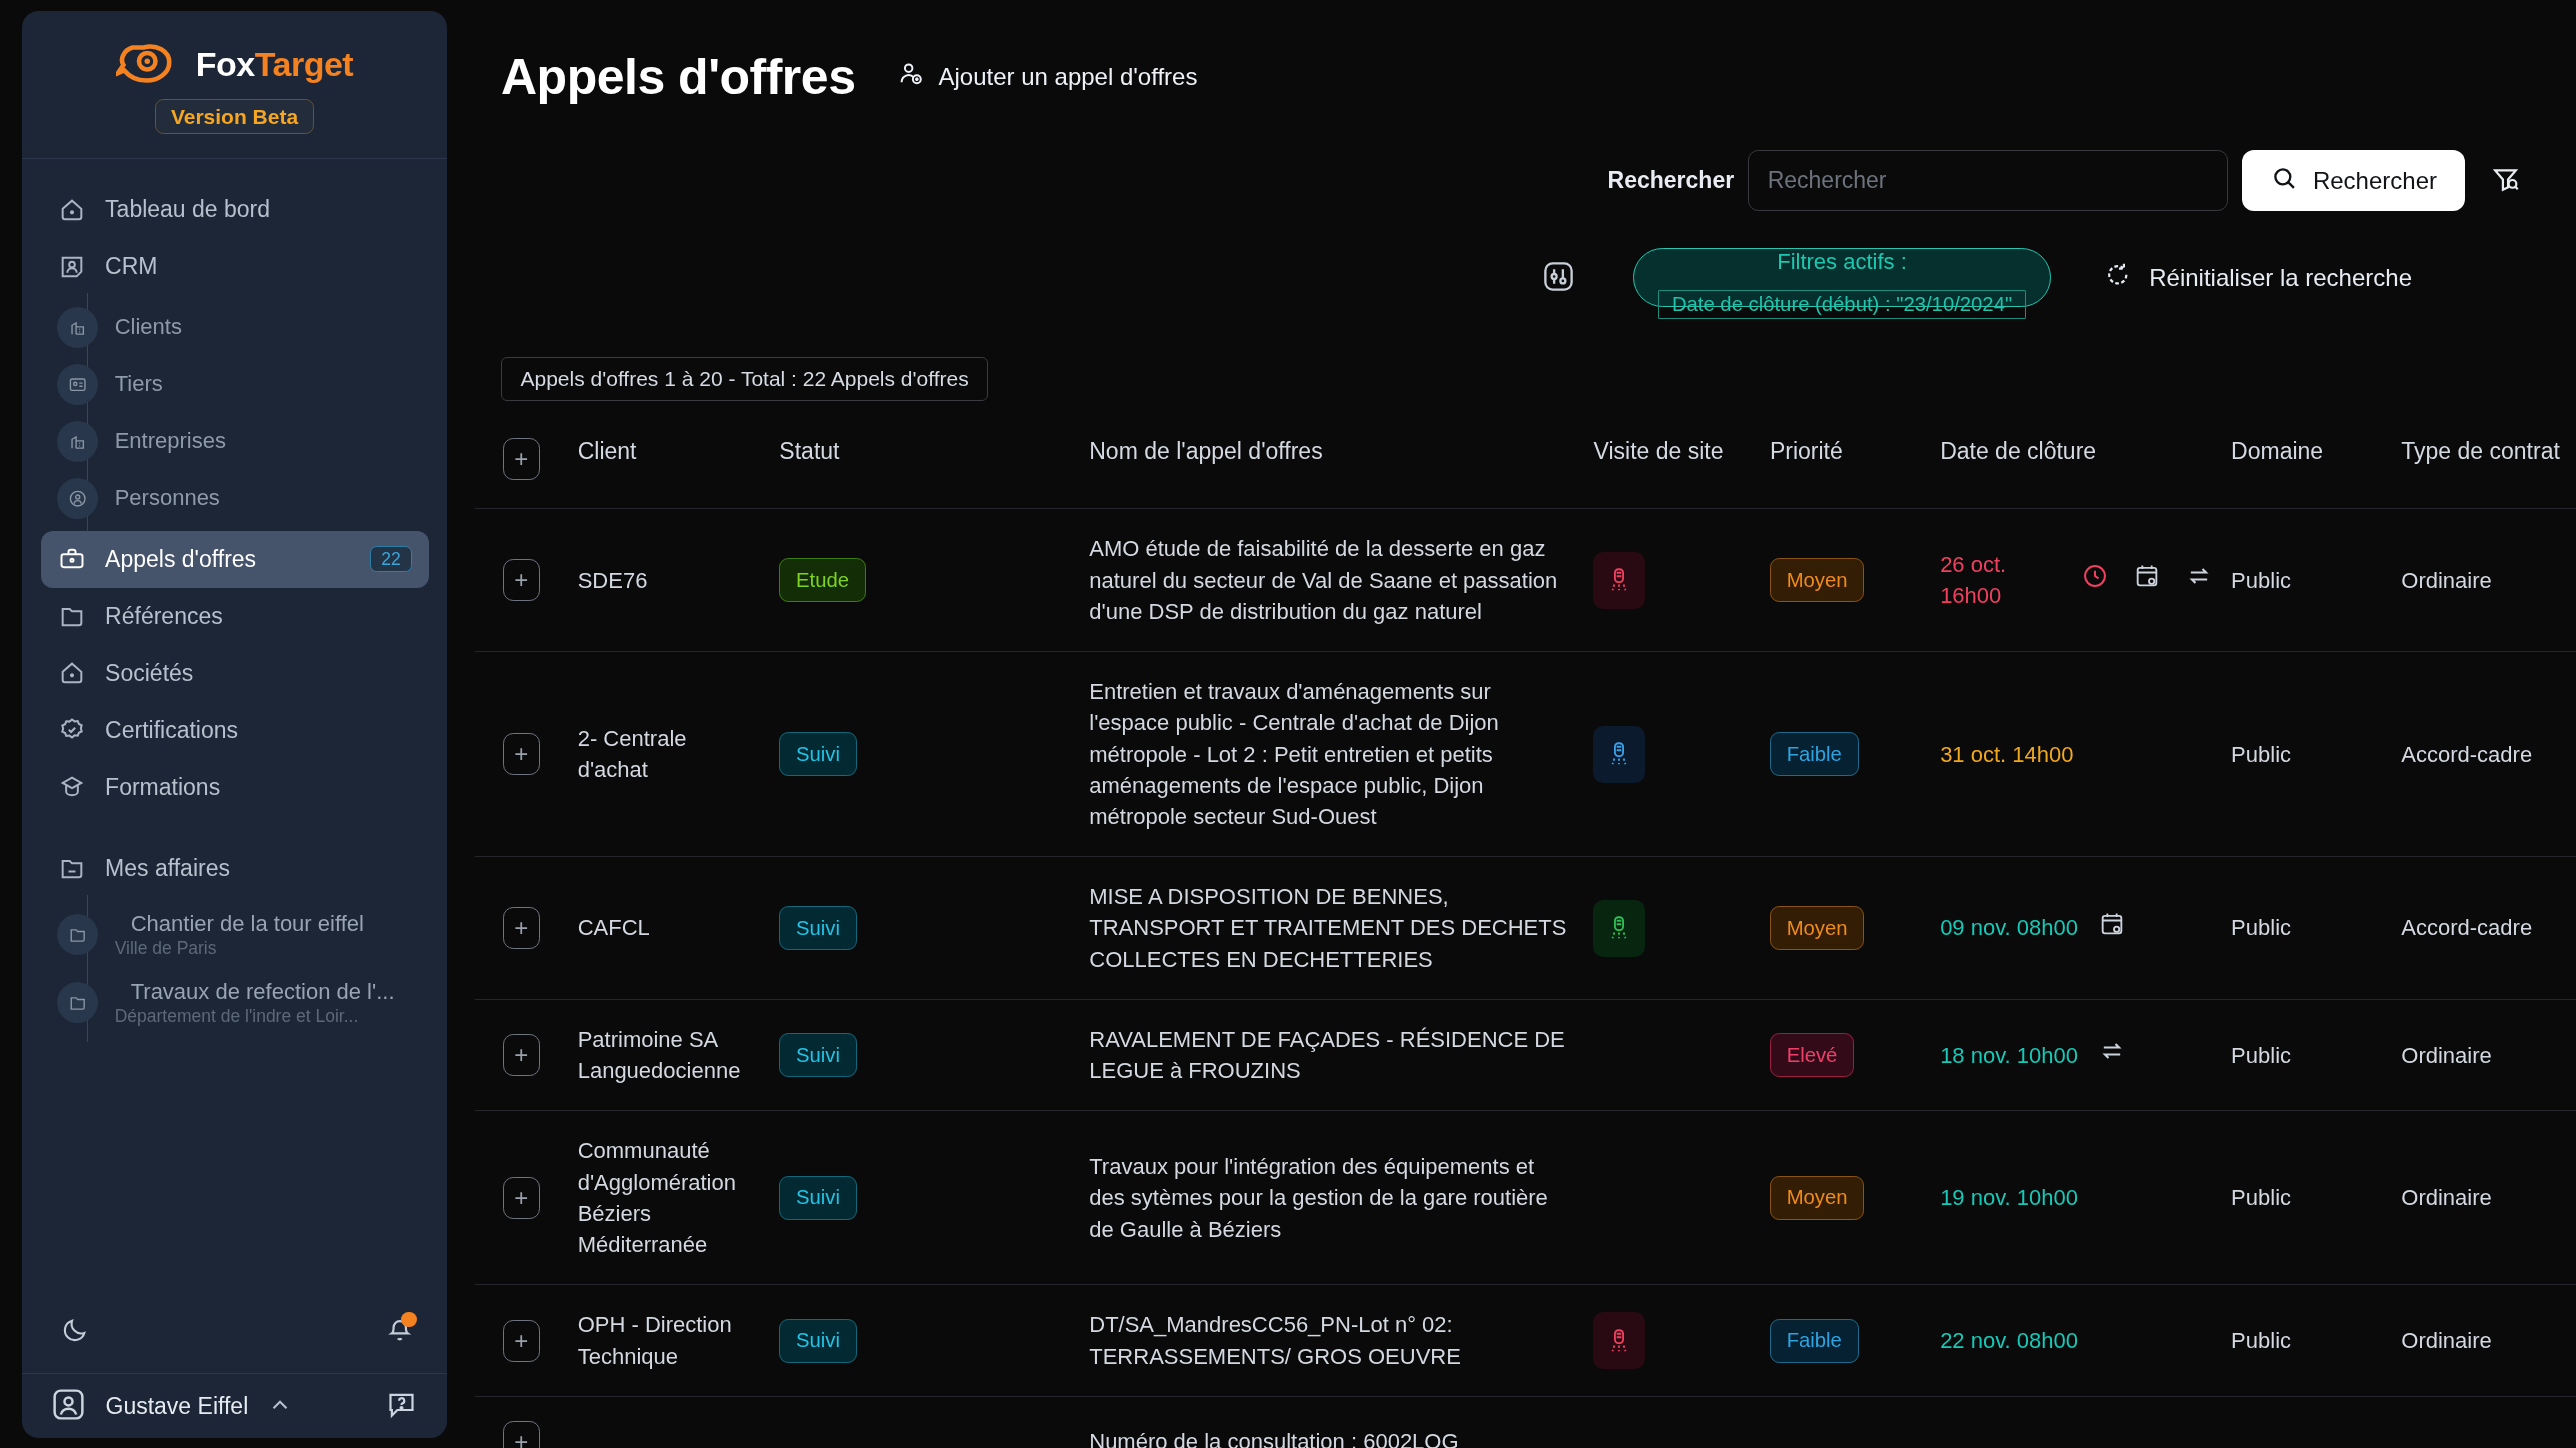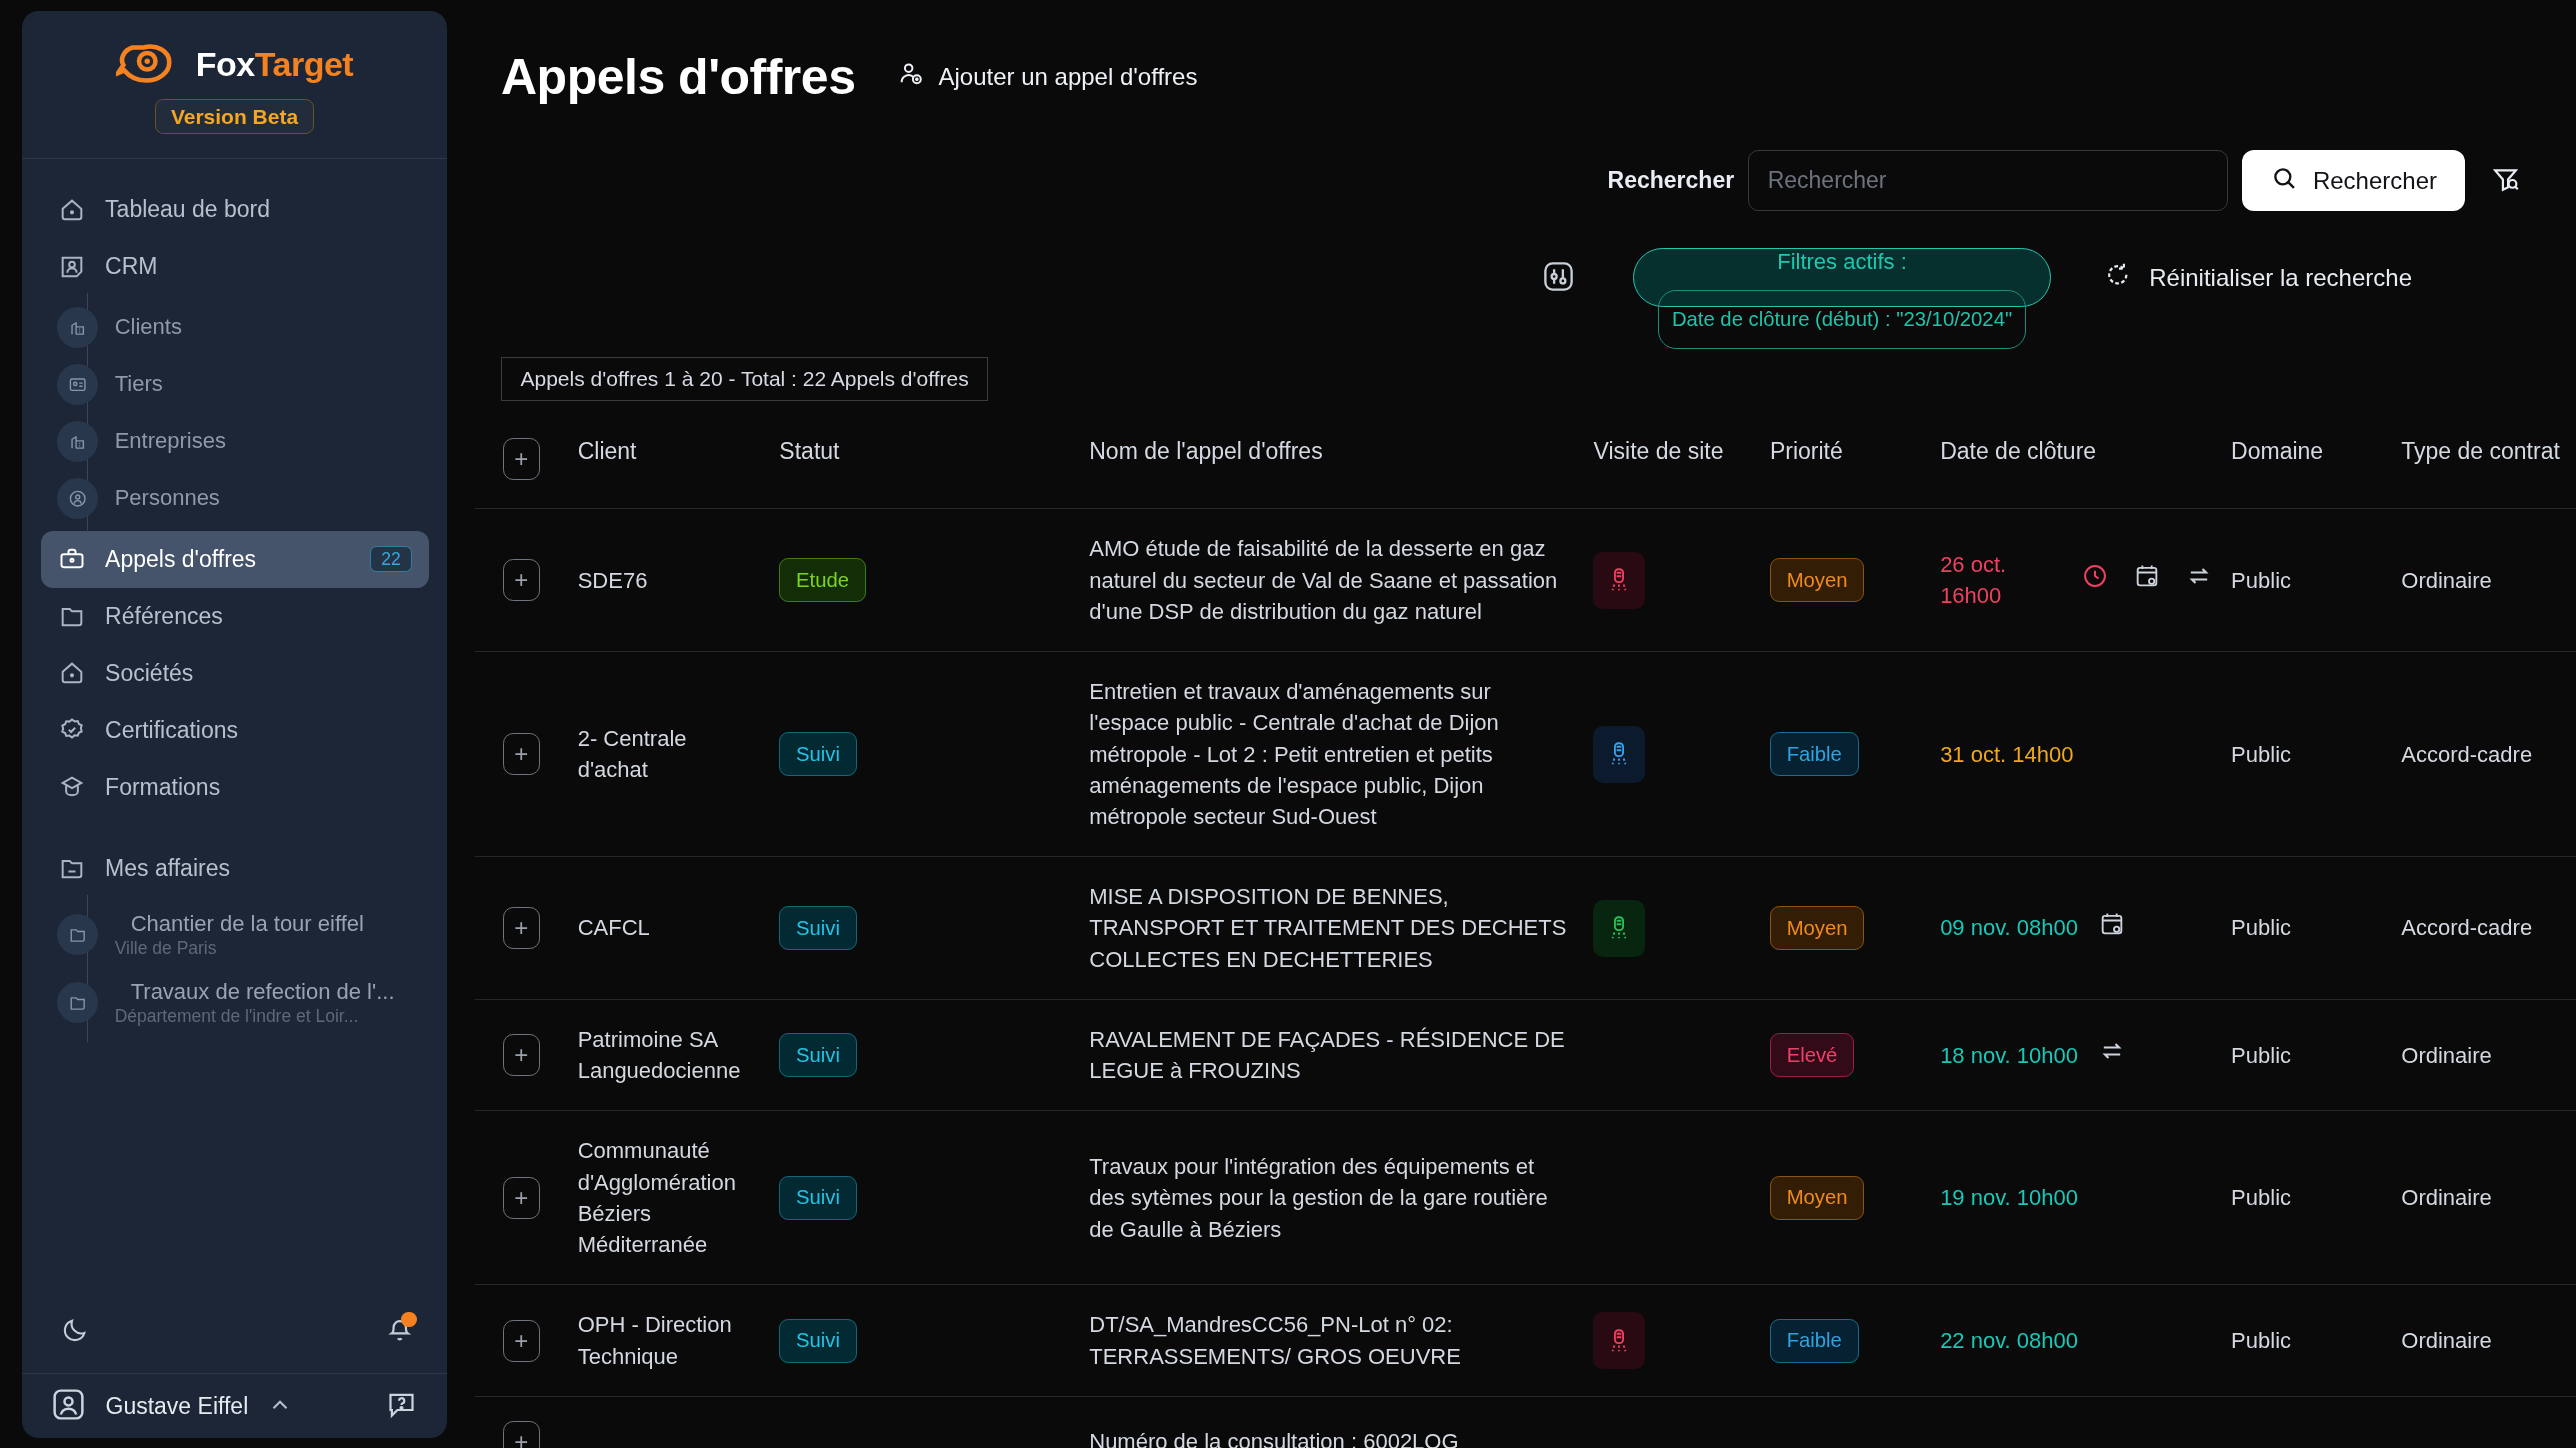--- a/index.html
+++ b/index.html
@@ -125,28 +125,28 @@
 
   .filters-row { display: flex; align-items: center; justify-content: flex-end; gap: 24px; margin-top: 37px; padding-right: 109px; }
   .sliders-icon { cursor: pointer; margin-right: 33px; }
   .filter-pill {
     display: flex; align-items: center; gap: 14.8px;
     border: 0.9px solid #26c6b0; background: #05302e;
     border-radius: 33px; height: 59px; padding: 0 24px;
     color: #1ec8b0; font-size: 22px; flex-direction: column;
   }
   .filter-chip {
-    border: 0.9px solid #1d8d7f; border-radius: 18px;
-    padding: 17px 13px; font-size: 20.3px; color: #21c3ab;
+    border: 0.9px solid #1d8d7f; border-radius: 1px;
+    padding: 2px 13px; font-size: 20.3px; color: #21c3ab;
   }
   .reset-link { display: flex; align-items: center; gap: 16.6px; color: #e7ecf3; font-size: 24px; cursor: pointer; margin-left: 28px; }
 
   .count-pill {
     display: inline-block; margin: 50px 0 0 26px;
-    border: 0.9px solid #3b3b40; border-radius: 0;
+    border: 0.9px solid #3b3b40; border-radius: 6px;
     padding: 9.2px 18.5px; color: #d6dbe3; font-size: 21px;
   }
 
   
   table.tbl { width: 100%; border-collapse: collapse; margin-top: 24px; table-layout: fixed; }
   table.tbl th {
     text-align: left; color: #d5dae2; font-size: 23px; font-weight: normal;
     padding: 13px 9.2px 28px; vertical-align: top;
   }
   table.tbl tbody tr { border-top: 0.9px solid #26262a; }

